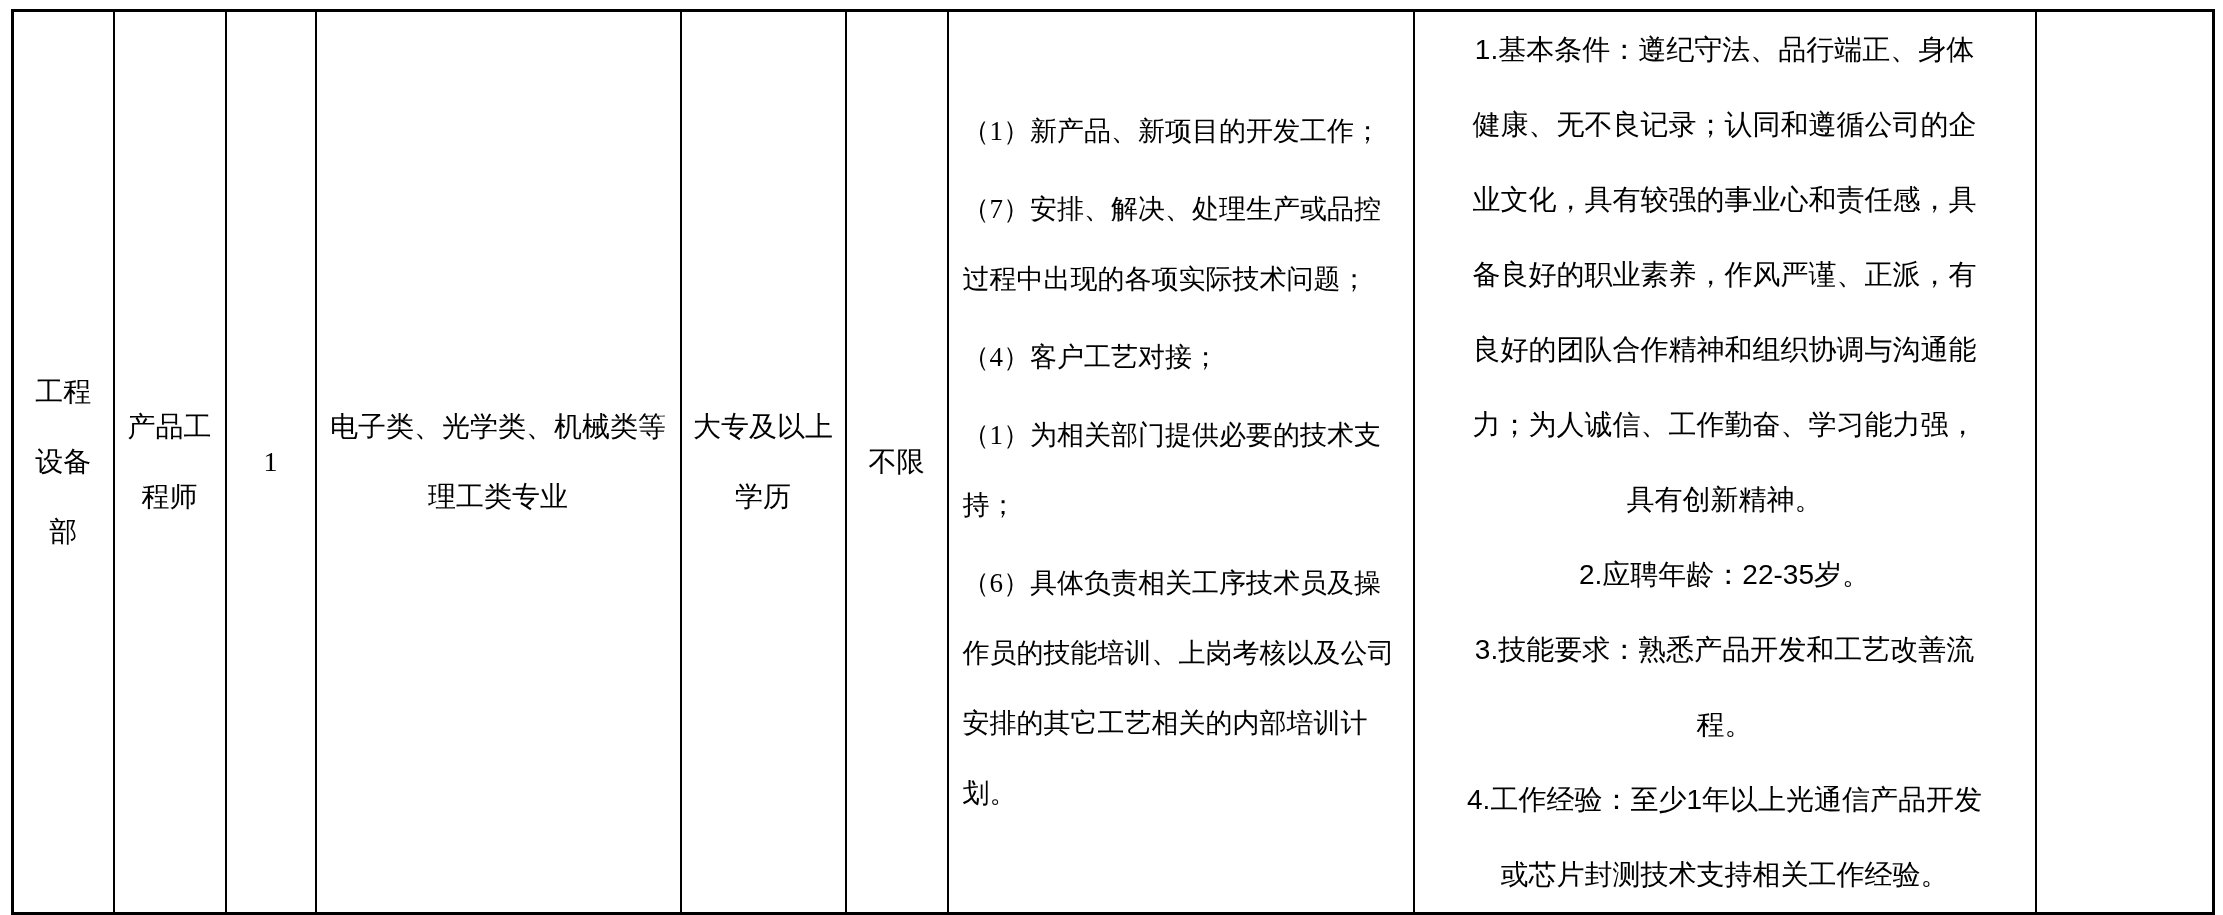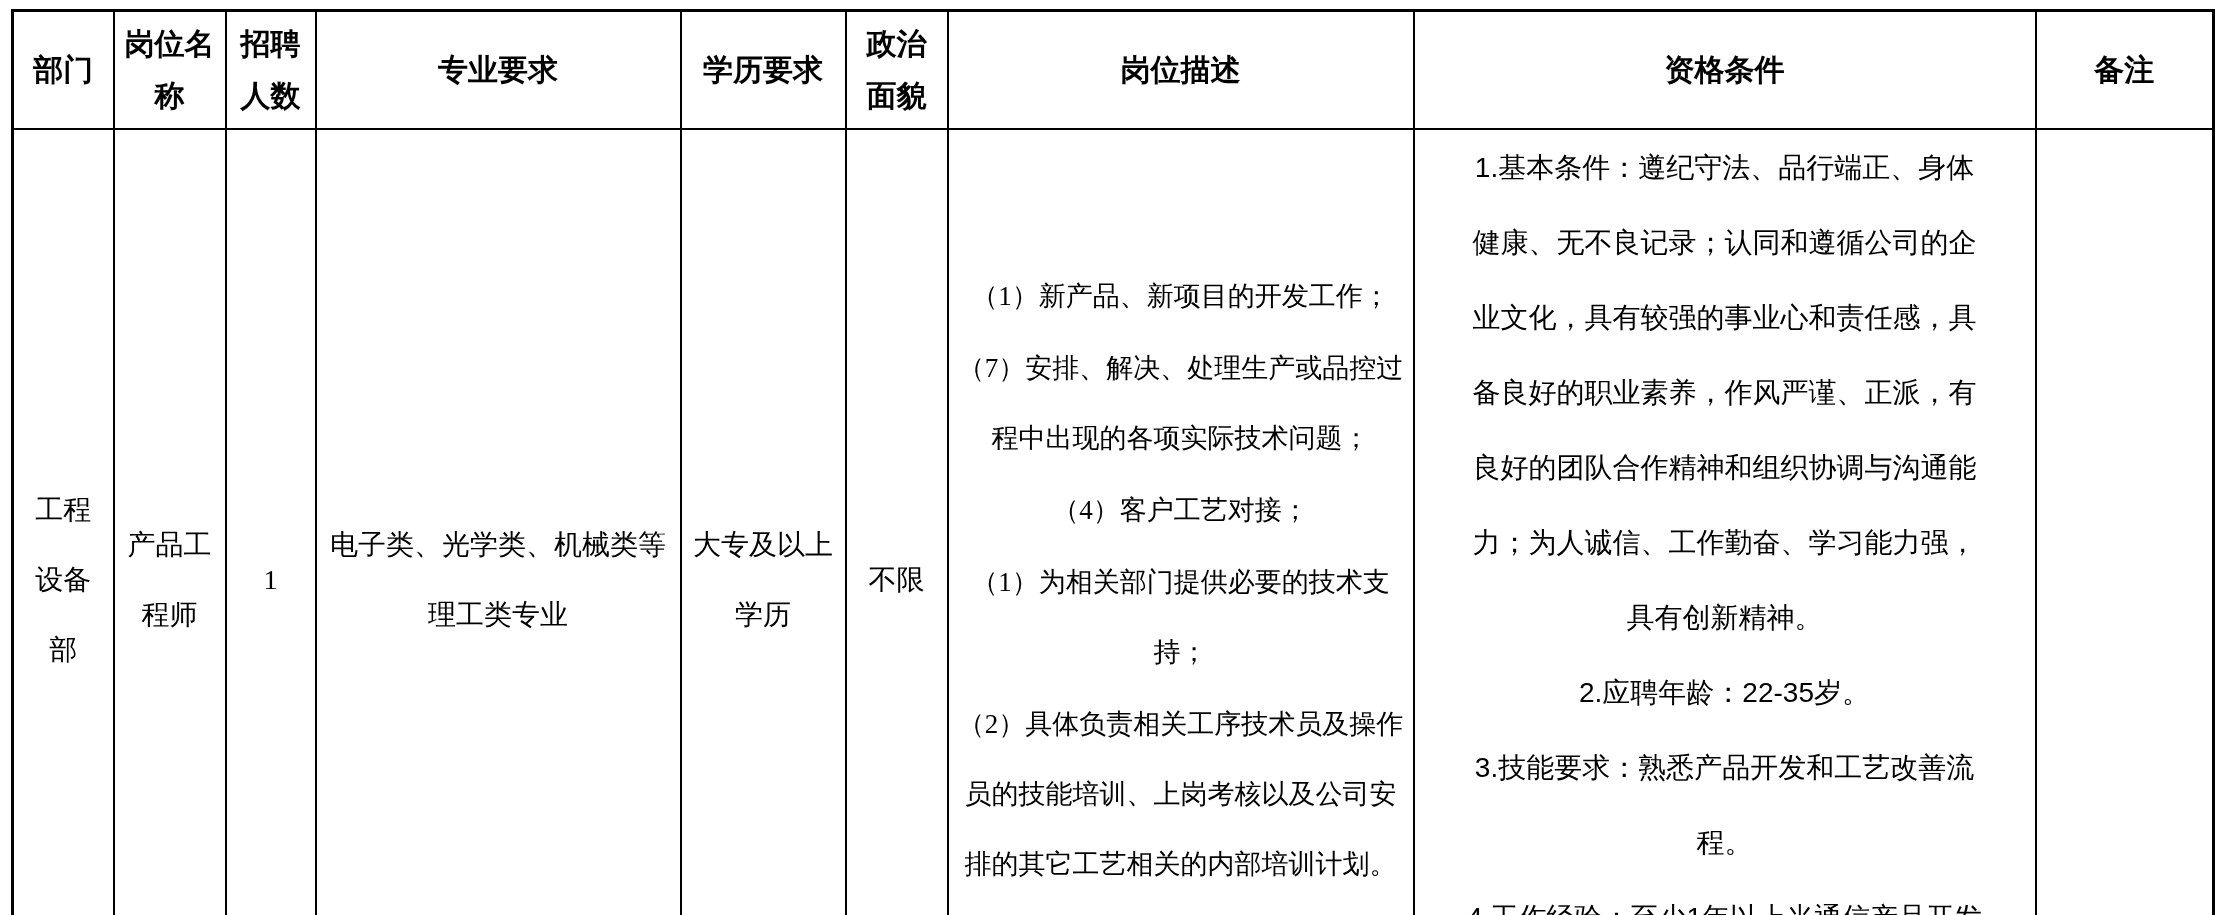--- a/index.html
+++ b/index.html
@@ -52,23 +52,23 @@
   }
   td.headcount-cell{
     font-family:"Liberation Serif",serif;
   }
   td.desc-cell{
     font-family:"Liberation Serif",serif;
     font-size:27px;
     padding:0 6px;
   }
   td.desc-cell p{
-    margin:2px;
+    margin:8px;
     line-height:70px;
-    text-align:center;
+    text-align:left;
   }
   td.qual-cell{
     font-size:28px;
     padding:0 48px;
   }
   td.qual-cell p{
     margin:0;
     line-height:75px;
     text-align:center;
   }
@@ -83,44 +83,33 @@
       <col style="width:112px">
       <col style="width:90px">
       <col style="width:365px">
       <col style="width:165px">
       <col style="width:102px">
       <col style="width:466px">
       <col style="width:622px">
       <col style="width:178px">
     </colgroup>
     <tbody>
-        <tr>
-      <th class="hcell">部门</th>
-      <th class="hcell">岗位名称</th>
-      <th class="hcell">招聘人数</th>
-      <th class="hcell">专业要求</th>
-      <th class="hcell">学历要求</th>
-      <th class="hcell">政治面貌</th>
-      <th class="hcell">岗位描述</th>
-      <th class="hcell">资格条件</th>
-      <th class="hcell">备注</th>
-    </tr>
     <tr>
       <td class="bcell">工程设备部</td>
       <td class="bcell">产品工程师</td>
       <td class="bcell headcount-cell">1</td>
       <td class="bcell">电子类、光学类、机械类等理工类专业</td>
       <td class="bcell">大专及以上学历</td>
       <td class="bcell">不限</td>
       <td class="bcell desc-cell">
             <p>（1）新产品、新项目的开发工作；</p>
             <p>（7）安排、解决、处理生产或品控过程中出现的各项实际技术问题；</p>
             <p>（4）客户工艺对接；</p>
             <p>（1）为相关部门提供必要的技术支持；</p>
-            <p>（2）具体负责相关工序技术员及操作员的技能培训、上岗考核以及公司安排的其它工艺相关的内部培训计划。</p>
+            <p>（6）具体负责相关工序技术员及操作员的技能培训、上岗考核以及公司安排的其它工艺相关的内部培训计划。</p>
           </td>
       <td class="bcell qual-cell">
             <p>1.基本条件：遵纪守法、品行端正、身体健康、无不良记录；认同和遵循公司的企业文化，具有较强的事业心和责任感，具备良好的职业素养，作风严谨、正派，有良好的团队合作精神和组织协调与沟通能力；为人诚信、工作勤奋、学习能力强，具有创新精神。</p>
             <p>2.应聘年龄：22-35岁。</p>
             <p>3.技能要求：熟悉产品开发和工艺改善流程。</p>
             <p>4.工作经验：至少1年以上光通信产品开发或芯片封测技术支持相关工作经验。</p>
           </td>
       <td class="bcell"></td>
     </tr>
   </tbody>

